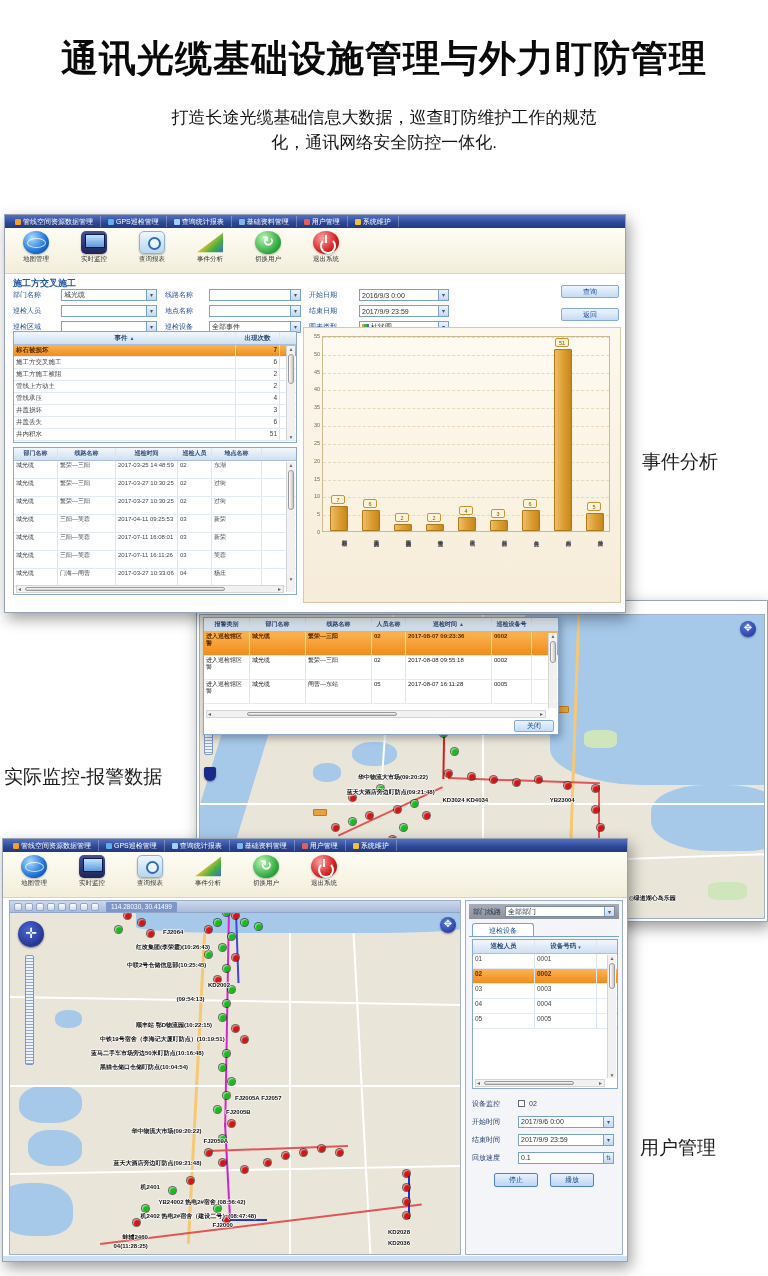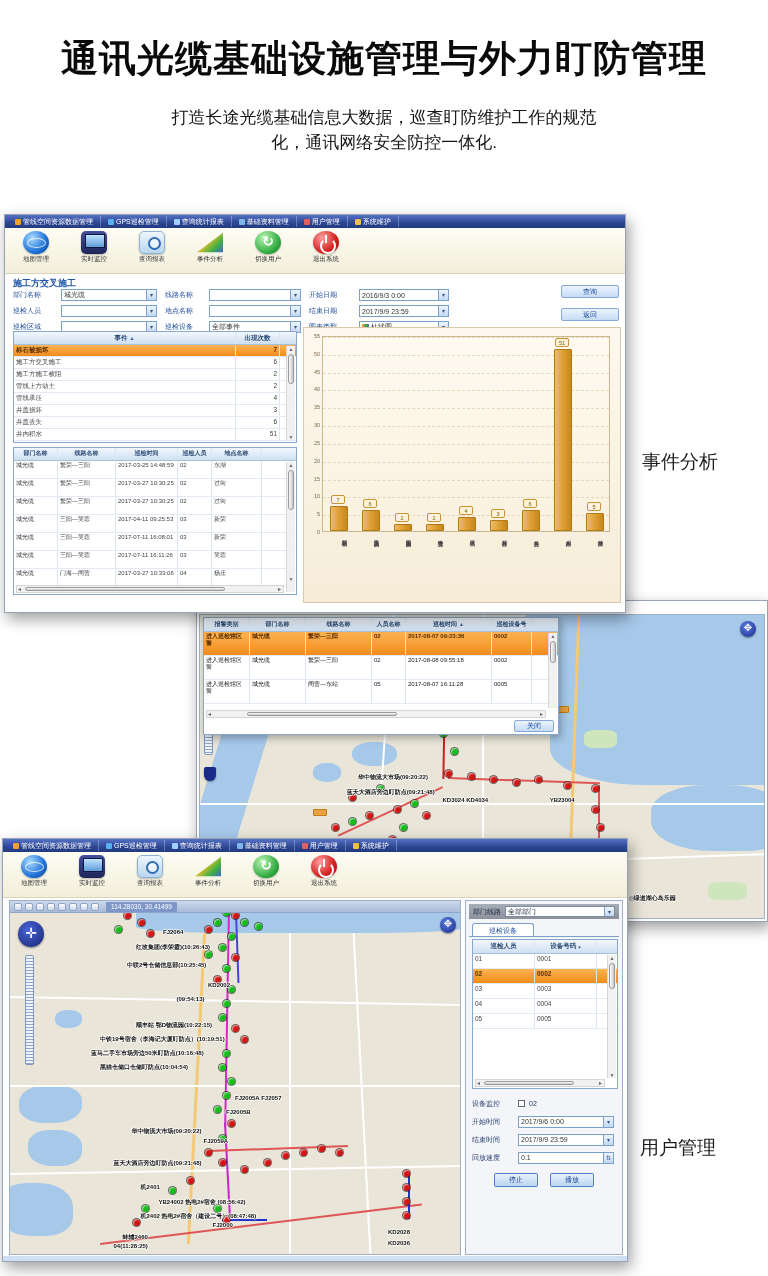--- a/index.html
+++ b/index.html
@@ -136,20 +136,21 @@
 
   <div class="hero">
     <h1>通讯光缆基础设施管理与外力盯防管理</h1>
     <p>
       <span>打造长途光缆基础信息大数据，巡查盯防维护工作的规范</span><br>
       <span>化，通讯网络安全防控一体化.</span>
     </p>
   </div>
 
   <div class="caption cap-a">事件分析</div>
+  <div class="caption cap-b">实际监控-报警数据</div>
   <div class="caption cap-c">用户管理</div>
 
   <div class="win win-b">
     <div class="map map-b" id="map-b">
       <div class="water" style="left:54%;top:-6%;width:50%;height:46%;border-radius:35% 0 40% 45%;"></div>
       <div class="water" style="left:62%;top:26%;width:42%;height:30%;border-radius:45% 30% 0 40%;"></div>
       <div class="water" style="left:80%;top:56%;width:24%;height:22%;border-radius:40% 45% 30% 45%;"></div>
       <div class="water" style="left:-2%;top:28%;width:8%;height:95%;transform:rotate(17deg);border-radius:6px;"></div>
       <div class="water" style="left:27%;top:42%;width:8%;height:8%;border-radius:45%;"></div>
       <div class="water" style="left:20%;top:49%;width:5%;height:6%;border-radius:45%;"></div>

